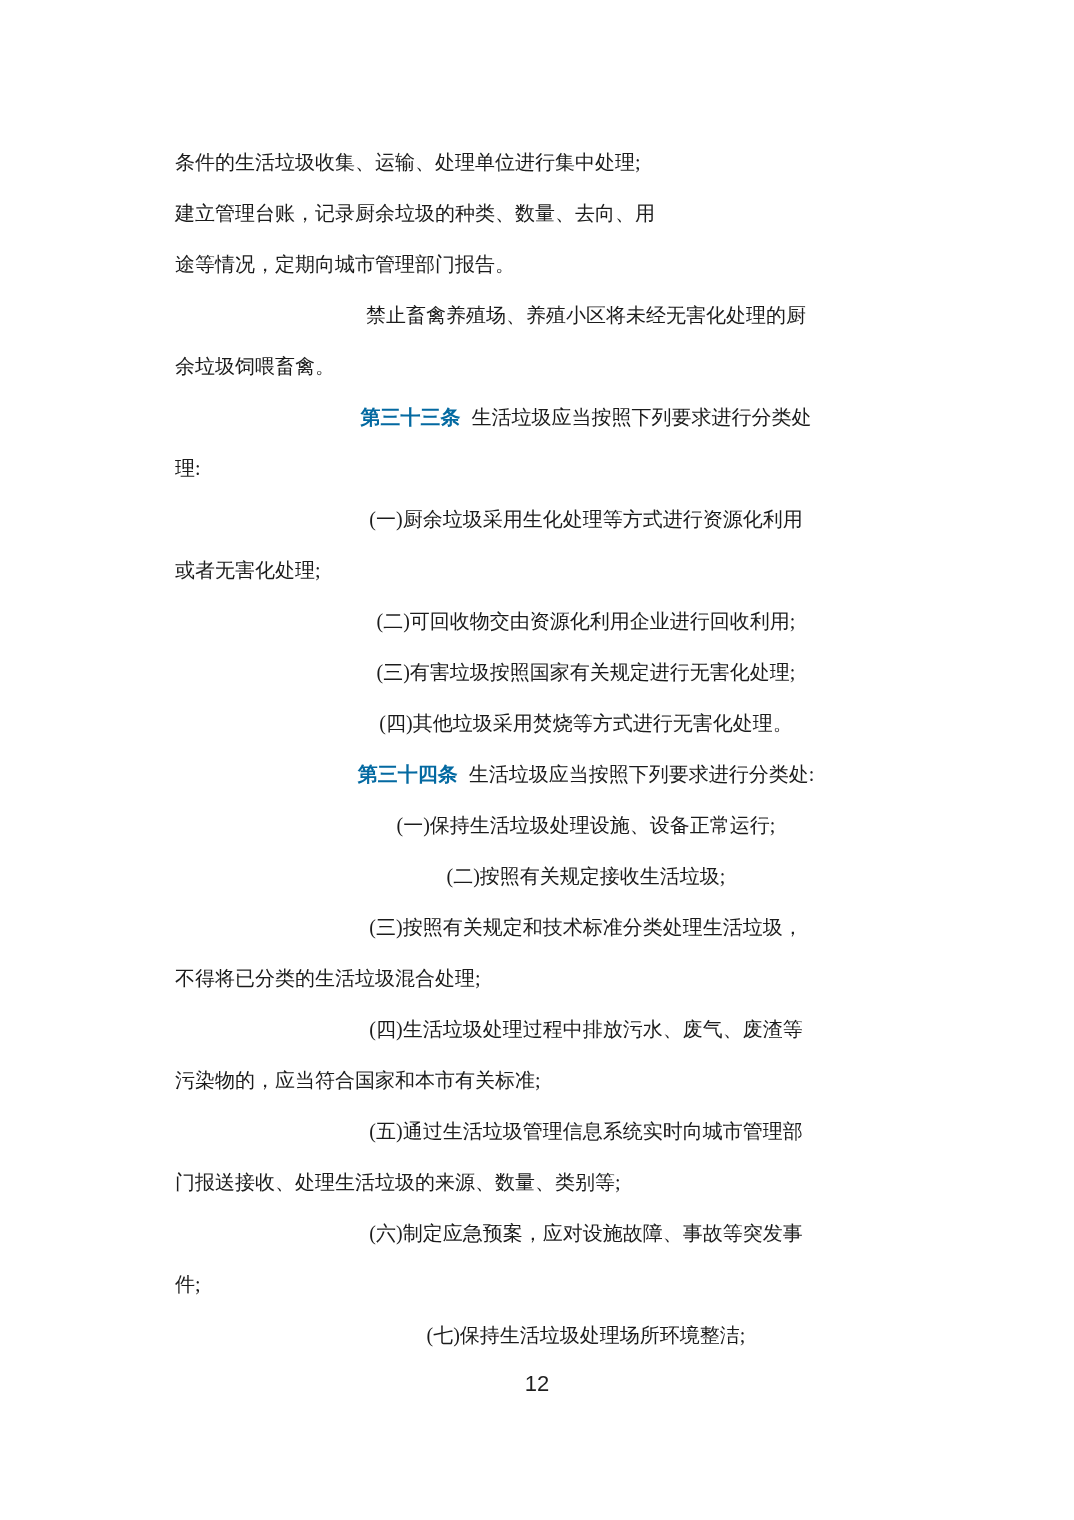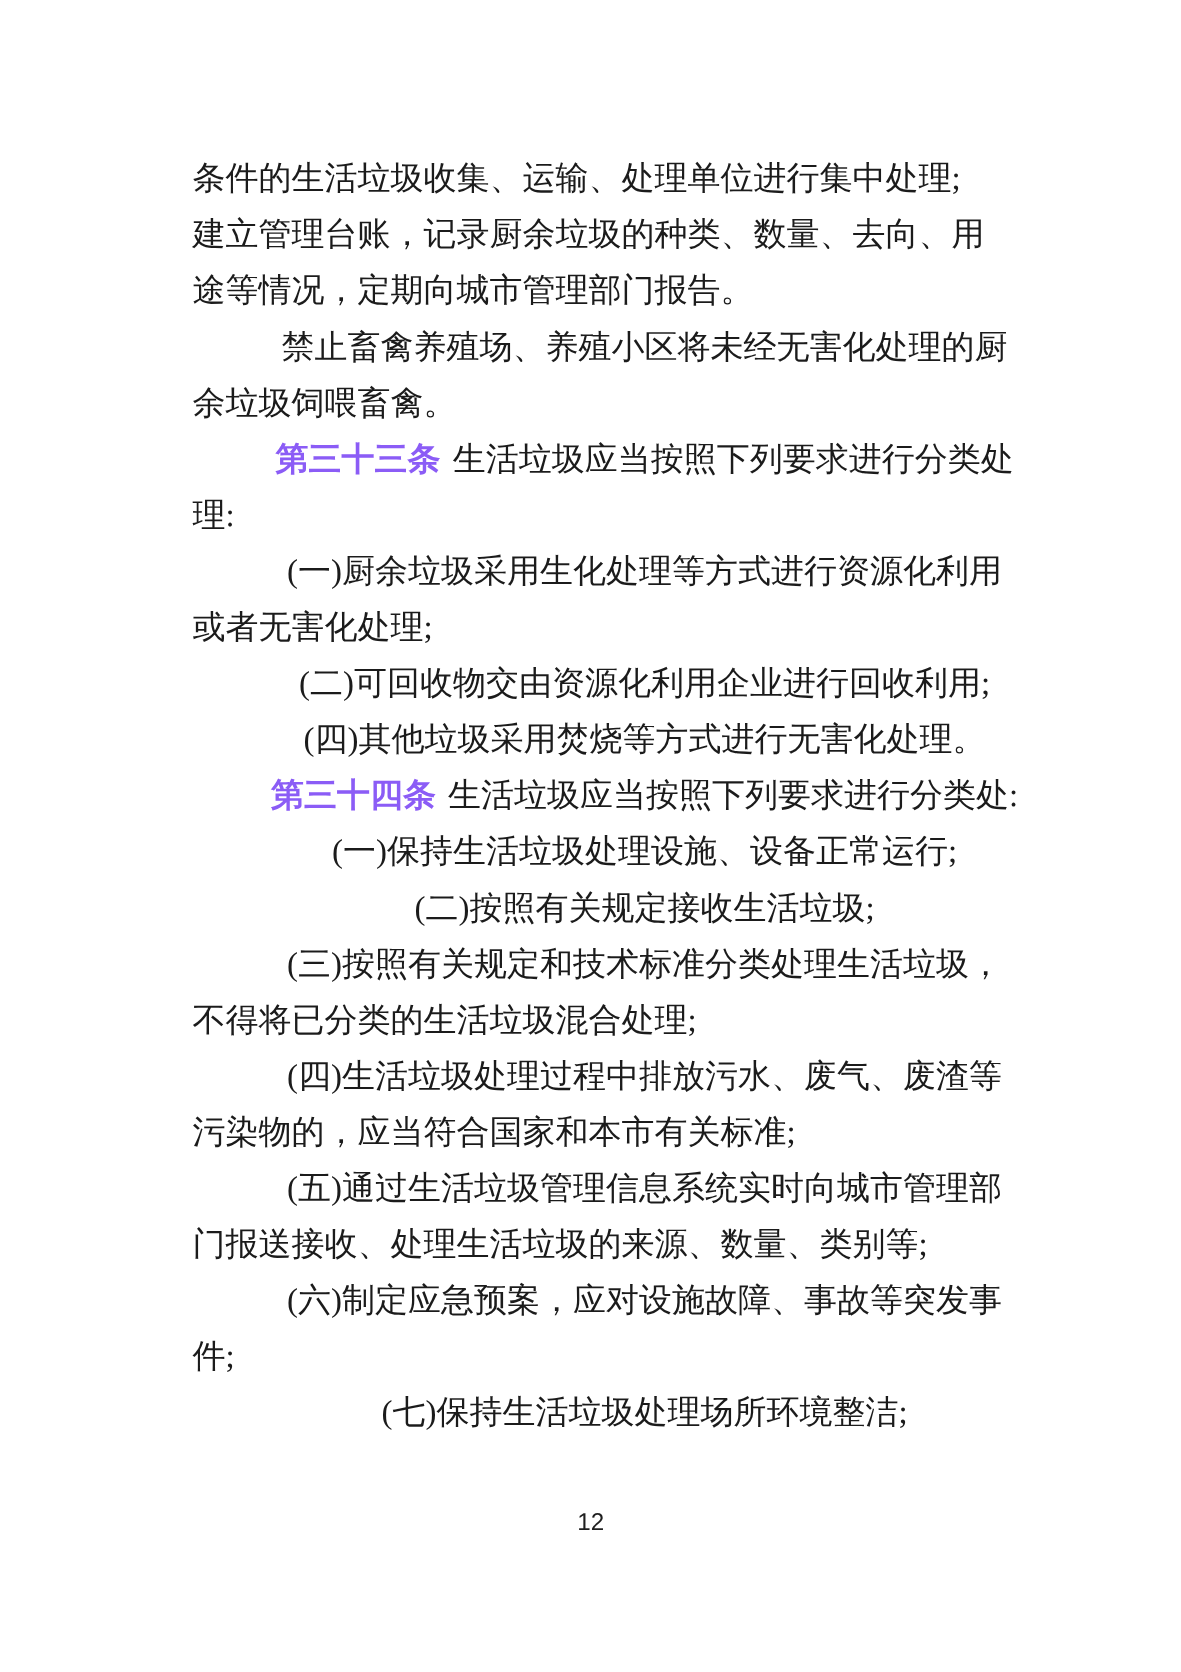--- a/index.html
+++ b/index.html
@@ -16,30 +16,30 @@
     inset: 0;
     background: #ffffff;
   }
   .text-block {
     position: absolute;
     left: 175px;
     top: 137px;
     width: 760px;
   }
   .line {
-    font-size: 30px;
+    font-size: 20px;
     line-height: 51px;
     height: 51px;
     color: #1b1b1b;
     white-space: nowrap;
   }
   .line.indent { padding-left: 62px; text-align: center; }
   .line b {
     font-weight: bold;
-    color: #8b5cf6;
+    color: #0369a1;
     margin-right: 11px;
   }
   .footer {
     position: absolute;
     top: 1371px;
     left: 0;
     width: 1074px;
     text-align: center;
   }
   .footer span {
@@ -56,20 +56,21 @@
       <div class="line"><span>条件的生活垃圾收集、运输、处理单位进行集中处理;</span></div>
       <div class="line"><span>建立管理台账，记录厨余垃圾的种类、数量、去向、用</span></div>
       <div class="line"><span>途等情况，定期向城市管理部门报告。</span></div>
       <div class="line indent"><span>禁止畜禽养殖场、养殖小区将未经无害化处理的厨</span></div>
       <div class="line"><span>余垃圾饲喂畜禽。</span></div>
       <div class="line indent"><b>第三十三条</b><span>生活垃圾应当按照下列要求进行分类处</span></div>
       <div class="line"><span>理:</span></div>
       <div class="line indent"><span>(一)厨余垃圾采用生化处理等方式进行资源化利用</span></div>
       <div class="line"><span>或者无害化处理;</span></div>
       <div class="line indent"><span>(二)可回收物交由资源化利用企业进行回收利用;</span></div>
+      <div class="line indent"><span>(三)有害垃圾按照国家有关规定进行无害化处理;</span></div>
       <div class="line indent"><span>(四)其他垃圾采用焚烧等方式进行无害化处理。</span></div>
       <div class="line indent"><b>第三十四条</b><span>生活垃圾应当按照下列要求进行分类处:</span></div>
       <div class="line indent"><span>(一)保持生活垃圾处理设施、设备正常运行;</span></div>
       <div class="line indent"><span>(二)按照有关规定接收生活垃圾;</span></div>
       <div class="line indent"><span>(三)按照有关规定和技术标准分类处理生活垃圾，</span></div>
       <div class="line"><span>不得将已分类的生活垃圾混合处理;</span></div>
       <div class="line indent"><span>(四)生活垃圾处理过程中排放污水、废气、废渣等</span></div>
       <div class="line"><span>污染物的，应当符合国家和本市有关标准;</span></div>
       <div class="line indent"><span>(五)通过生活垃圾管理信息系统实时向城市管理部</span></div>
       <div class="line"><span>门报送接收、处理生活垃圾的来源、数量、类别等;</span></div>

